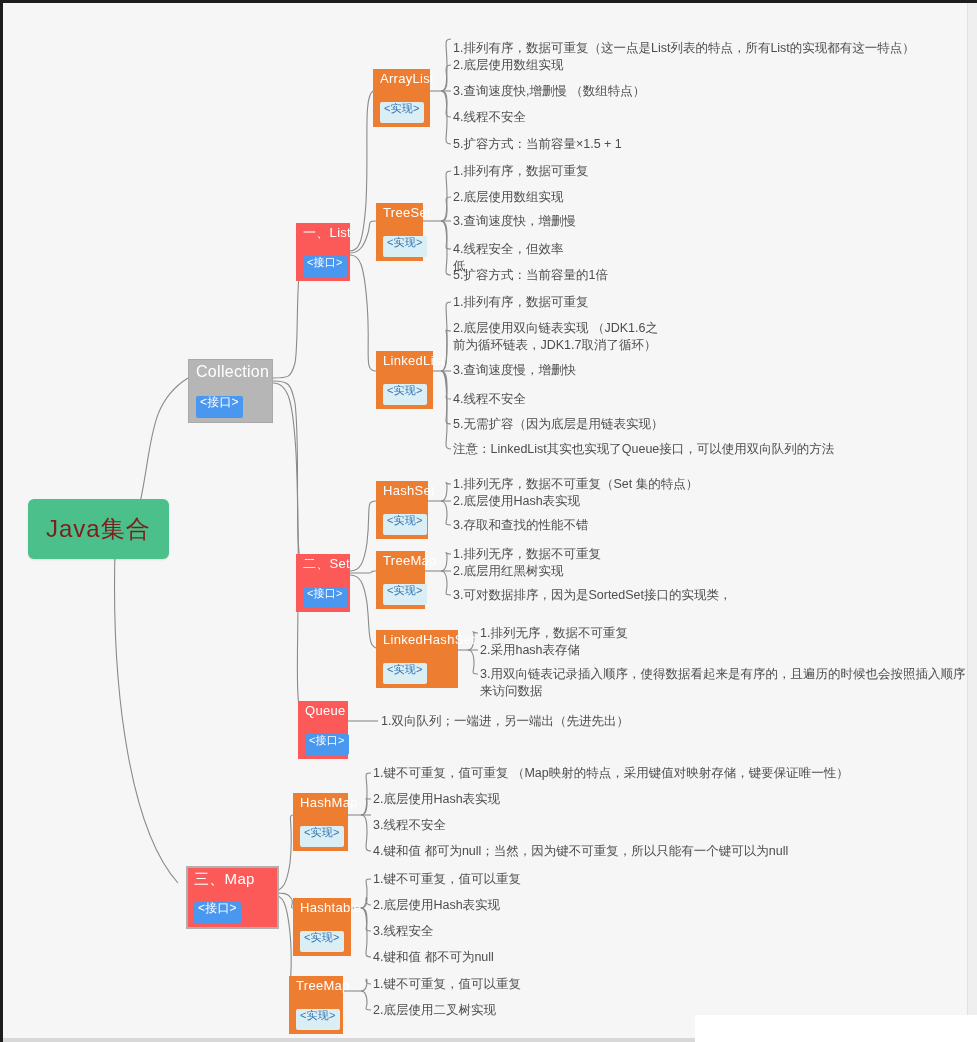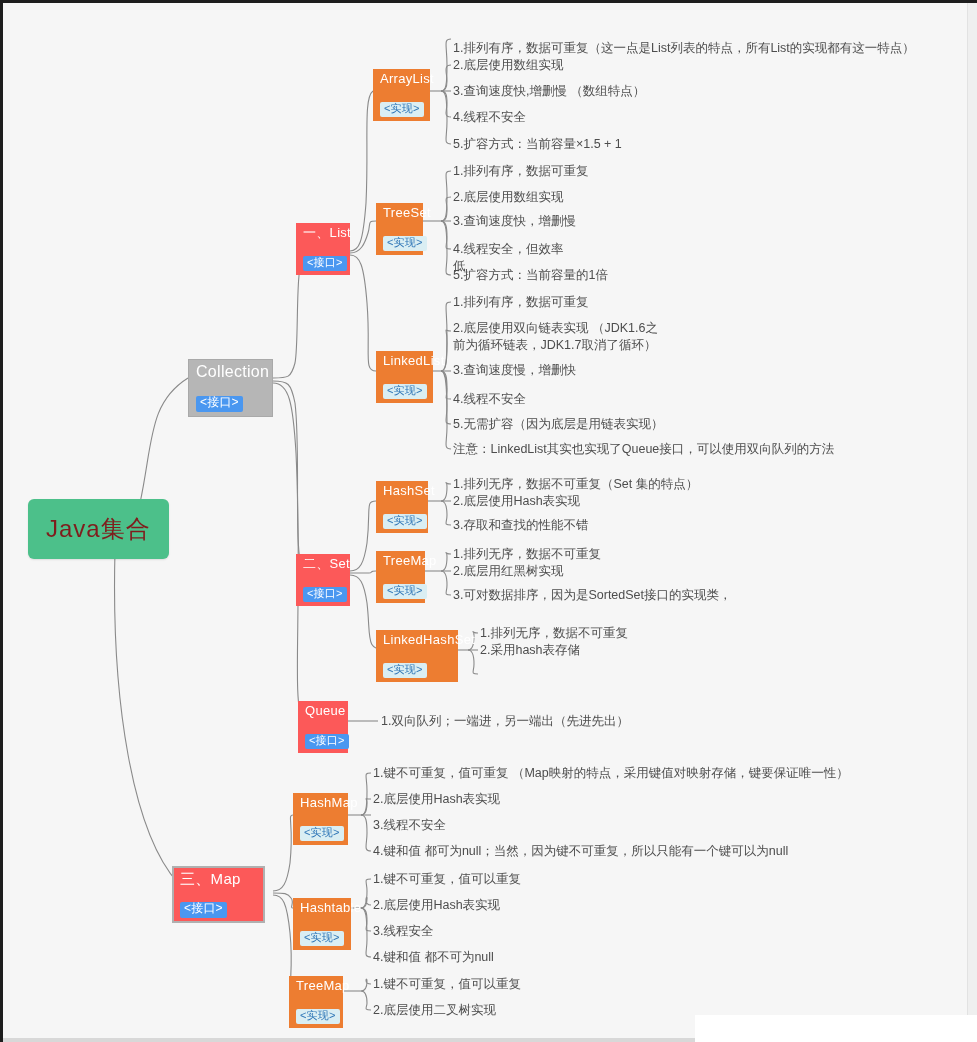--- a/index.html
+++ b/index.html
@@ -31,21 +31,21 @@
   .node .title{
     display:block;
     color:#7f1d1d;
     font-size:13px;
     letter-spacing:.3px;
   }
   .node .badge{
     display:inline-block;
     margin-top:15px;
     font-size:11px;
-    padding:0px 4px 2px 4px;
+    padding:0px 4px 8px 4px;
     border-radius:2px;
     letter-spacing:.2px;
   }
   
   .n-root{
     background:#4CC08A;
     border-radius:6px;
     padding:16px 18px;
     box-shadow:0 1px 2px rgba(0,0,0,.10);
   }
@@ -182,21 +182,21 @@
   <div class="node n-red" style="left:293px;top:551px;width:54px;">
     <span class="title">二、Set</span>
     <span class="badge">&lt;接口&gt;</span>
   </div>
 
   <div class="node n-red" style="left:295px;top:698px;width:50px;">
     <span class="title">Queue</span>
     <span class="badge">&lt;接口&gt;</span>
   </div>
 
-  <div class="node n-red sel map" style="left:169px;top:863px;width:93px;">
+  <div class="node n-red sel map" style="left:183px;top:863px;width:93px;">
     <span class="title">三、Map</span>
     <span class="badge">&lt;接口&gt;</span>
   </div>
 
   <div class="node n-orange" style="left:370px;top:66px;width:57px;">
     <span class="title">ArrayList</span>
     <span class="badge">&lt;实现&gt;</span>
   </div>
 
   <div class="node n-orange" style="left:373px;top:200px;width:47px;">
@@ -263,20 +263,21 @@
   <div class="leaf" style="left:450px;top:473px;">1.排列无序，数据不可重复（Set 集的特点）</div>
   <div class="leaf" style="left:450px;top:490px;">2.底层使用Hash表实现</div>
   <div class="leaf" style="left:450px;top:514px;">3.存取和查找的性能不错</div>
 
   <div class="leaf" style="left:450px;top:543px;">1.排列无序，数据不可重复</div>
   <div class="leaf" style="left:450px;top:560px;">2.底层用红黑树实现</div>
   <div class="leaf" style="left:450px;top:584px;">3.可对数据排序，因为是SortedSet接口的实现类，</div>
 
   <div class="leaf" style="left:477px;top:622px;">1.排列无序，数据不可重复</div>
   <div class="leaf" style="left:477px;top:639px;">2.采用hash表存储</div>
+  <div class="leaf" style="left:477px;top:663px;">3.用双向链表记录插入顺序，使得数据看起来是有序的，且遍历的时候也会按照插入顺序来访问数据</div>
 
   <div class="leaf" style="left:378px;top:710px;">1.双向队列；一端进，另一端出（先进先出）</div>
 
   <div class="leaf" style="left:370px;top:762px;">1.键不可重复，值可重复 （Map映射的特点，采用键值对映射存储，键要保证唯一性）</div>
   <div class="leaf" style="left:370px;top:788px;">2.底层使用Hash表实现</div>
   <div class="leaf" style="left:370px;top:814px;">3.线程不安全</div>
   <div class="leaf" style="left:370px;top:840px;">4.键和值 都可为null；当然，因为键不可重复，所以只能有一个键可以为null</div>
 
   <div class="leaf" style="left:370px;top:868px;">1.键不可重复，值可以重复</div>
   <div class="leaf" style="left:370px;top:894px;">2.底层使用Hash表实现</div>

